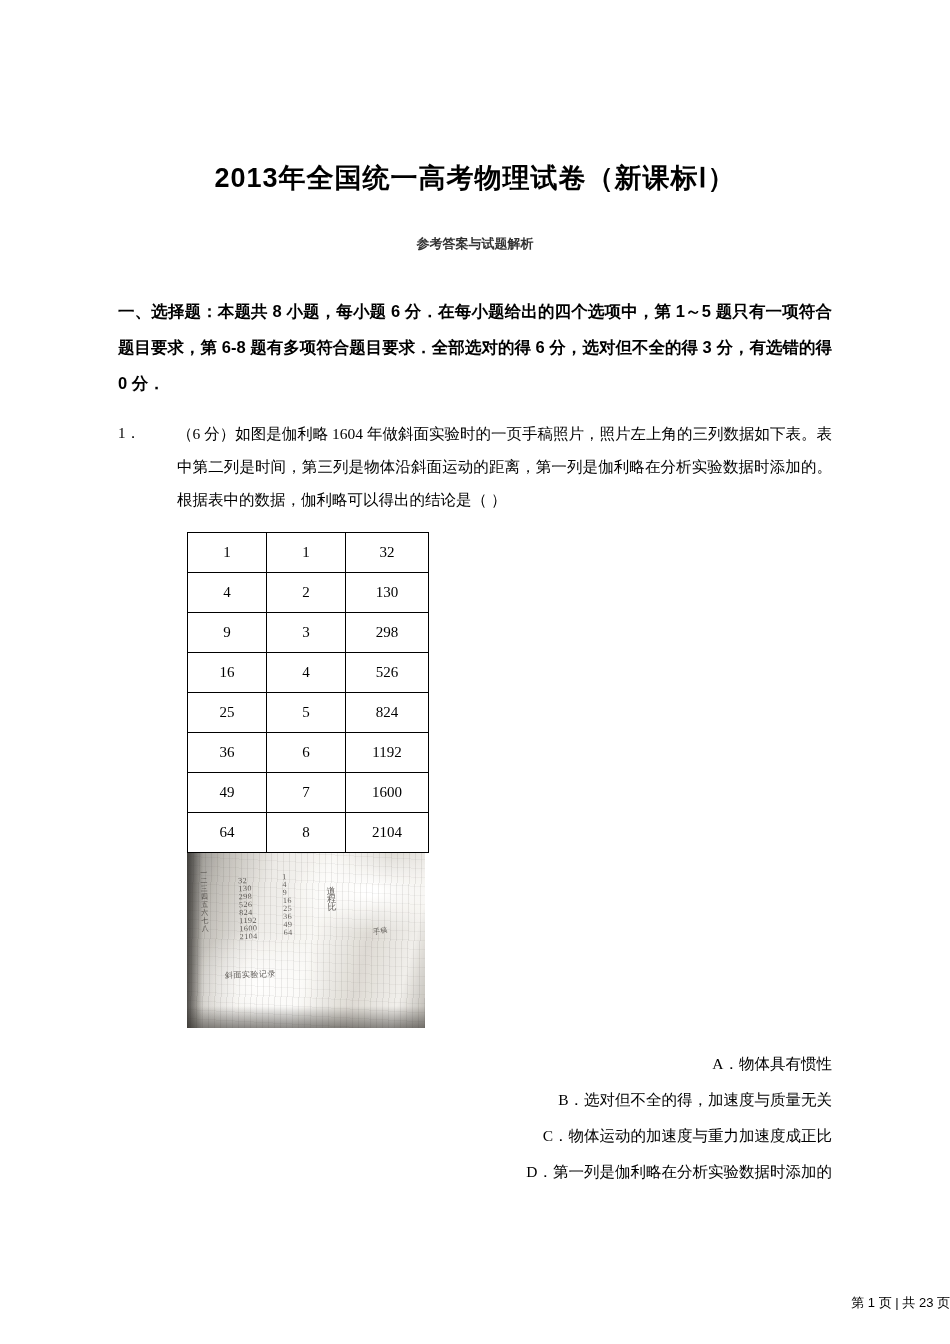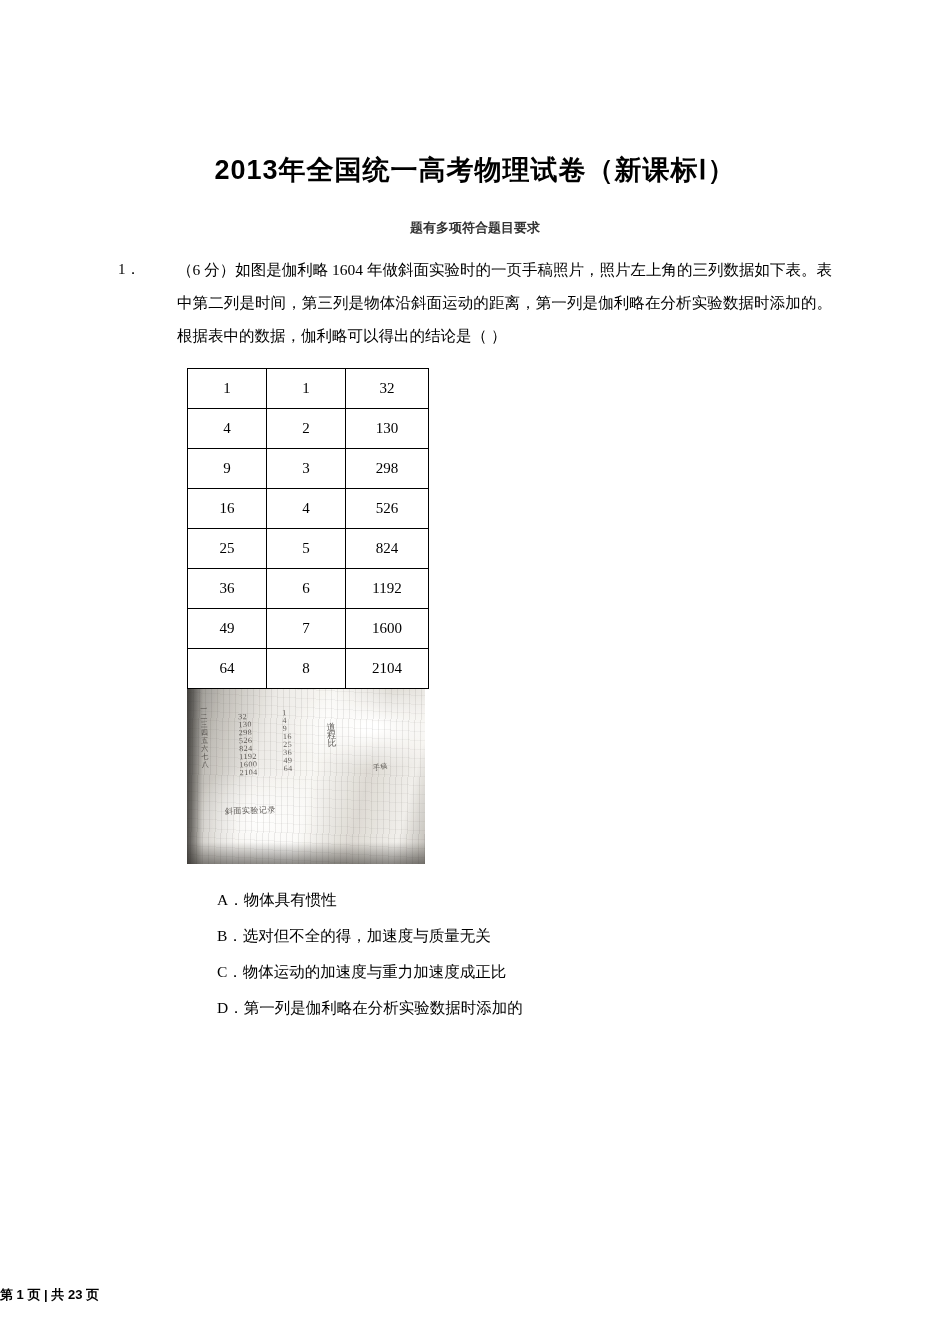--- a/index.html
+++ b/index.html
@@ -16,21 +16,21 @@
     overflow: hidden;
   }
   .page {
     position: relative;
     width: 950px;
     height: 1344px;
     box-sizing: border-box;
     padding: 0 118px;
   }
   .doc-title {
-    margin: 4px;
+    margin: 12px;
     padding-top: 148px;
     text-align: center;
     font-family: "Liberation Sans", sans-serif;
     font-weight: bold;
     font-size: 27px;
     letter-spacing: 1px;
     color: #000;
   }
   .doc-subtitle {
     margin: 0;
@@ -145,50 +145,52 @@
   }
   .manuscript .edge-bottom {
     position: absolute;
     left: 0; right: 0; bottom: 0; height: 22px;
     background: linear-gradient(0deg, rgba(50,47,43,0.55), rgba(50,47,43,0));
   }
 
   .choices {
     padding-top: 18px;
     padding-left: 40px;
+    text-align: right;
   }
   .choice {
     font-size: 15.5px;
     line-height: 36px;
     white-space: nowrap;
   }
   .choice .lbl {
     display: inline-block;
     min-width: 24px;
   }
   .footer {
     position: absolute;
     left: 0;
     right: 0;
     bottom: 44px;
-    text-align: left;
-    font-family: "Liberation Sans", sans-serif;
-    font-weight: bold;
+    text-align: right;
+    font-family: "Liberation Sans", sans-serif;
+    font-weight: normal;
     font-size: 13px;
     color: #000;
   }
 </style>
 </head>
 <body>
 
 <div class="page">
 
   <h1 class="doc-title">2013年全国统一高考物理试卷（新课标Ⅰ）</h1>
-  <div class="doc-subtitle">题有多项符合题目要求</div>
-
+  <div class="doc-subtitle">参考答案与试题解析</div>
+
+  <div class="section-head">一、选择题：本题共 8 小题，每小题 6 分．在每小题给出的四个选项中，第 1～5 题只有一项符合题目要求，第 6-8 题有多项符合题目要求．全部选对的得 6 分，选对但不全的得 3 分，有选错的得 0 分．</div>
 
   <div class="q-block">
     <div class="q-num">1．</div>
     <div class="q-body">
       <p class="q-text">（6 分）如图是伽利略 1604 年做斜面实验时的一页手稿照片，照片左上角的三列数据如下表。表中第二列是时间，第三列是物体沿斜面运动的距离，第一列是伽利略在分析实验数据时添加的。根据表中的数据，伽利略可以得出的结论是（    ）</p>
 
       <table class="data-table">
         <tbody>
           <tr>
             <td class="c0">1</td>

